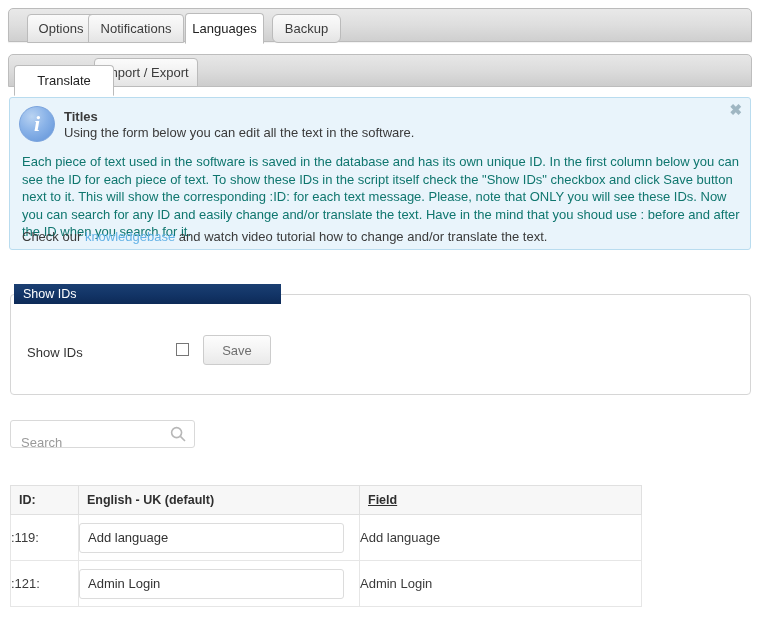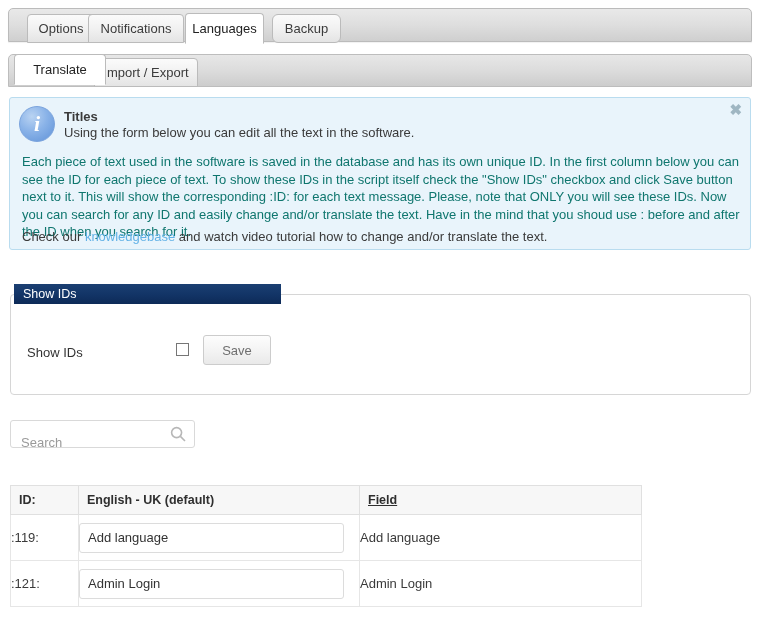--- a/index.html
+++ b/index.html
@@ -52,21 +52,21 @@
     z-index: 5;
   }
 
   
   #tab-options       { left: 19px;  top: 14px; width: 68px;  height: 29px; margin-left: 8px; }
   #tab-notifications { left: 88px;  top: 14px; width: 96px;  height: 29px; }
   #tab-languages     { left: 185px; top: 13px; width: 79px;  height: 31px; }
   #tab-backup        { left: 272px; top: 14px; width: 69px;  height: 29px; border-radius: 6px; }
 
   
-  #tab-translate     { left: 14px;  top: 54px; width: 92px;  height: 31px; }
+  #tab-translate     { left: 14px;  top: 65px; width: 100px;  height: 31px; }
   #tab-importexport  { left: 94px;  top: 58px; width: 104px; height: 29px; }
 
   
   .notice {
     position: absolute;
     left: 9px; top: 97px;
     width: 742px; height: 153px;
     background: #e9f4fb;
     border: 1px solid #b9dcef;
     border-radius: 3px;

